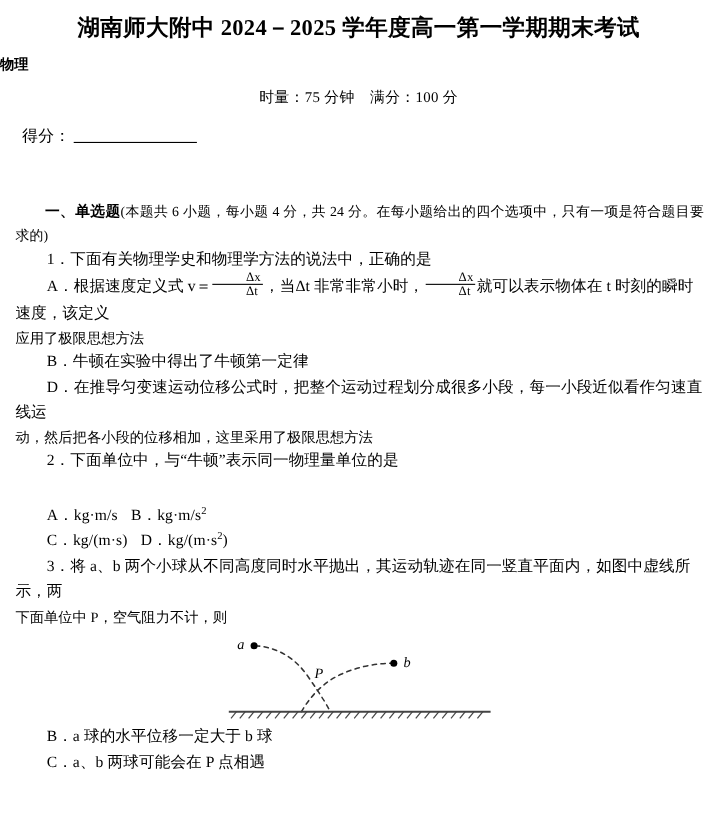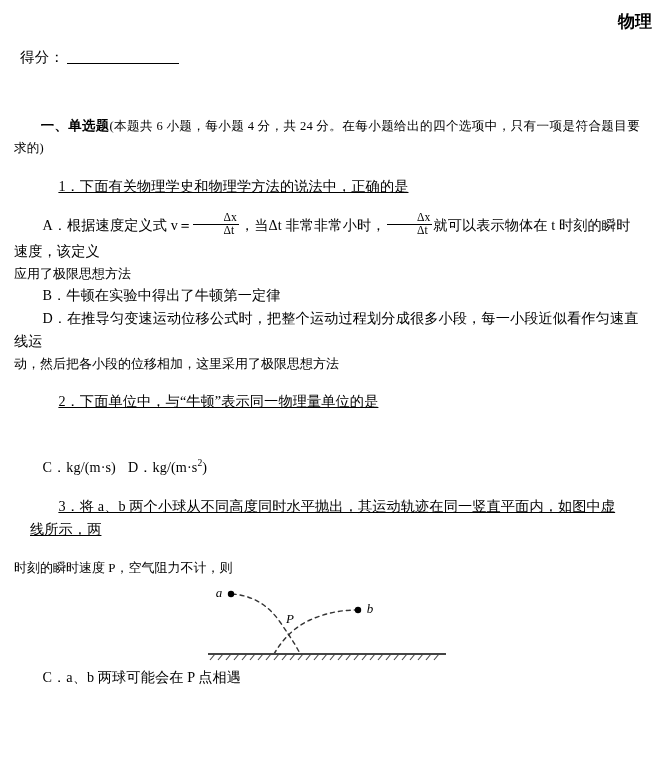--- a/index.html
+++ b/index.html
@@ -29,22 +29,22 @@
     text-align: center;
     font-size: 20.5px;
     font-weight: bold;
     letter-spacing: 0.3px;
     margin: 0;
     padding-top: 14px;
     line-height: 1.2;
     white-space: nowrap;
   }
   .subject-title {
-    text-align: right;
-    font-size: 17px;
+    text-align: left;
+    font-size: 13px;
     font-weight: bold;
     margin: 0;
     padding-top: 12px;
     line-height: 1.2;
   }
   .meta-line {
     text-align: center;
     font-size: 13.5px;
     margin: 0;
     padding-top: 14px;
@@ -79,24 +79,23 @@
     margin: 0;
     letter-spacing: 0.15px;
   }
   .indent { text-indent: 2em; }
   .section-head { font-weight: bold; }
   .section-rest { font-weight: normal; font-size: 12.6px; }
 
   .q-line {
     font-size: 14.2px;
     line-height: 1.62;
-    margin: 16px;
+    margin: 0;
     text-indent: 2em;
     letter-spacing: 0.1px;
-    text-decoration: underline;
   }
   .opt-line {
     font-size: 14.2px;
     line-height: 1.62;
     margin: 0;
     text-indent: 2em;
     letter-spacing: 0.1px;
   }
   .opt-cont {
     font-size: 13px;
@@ -133,42 +132,47 @@
     margin-top: 4px;
     margin-bottom: 2px;
   }
   svg { display: block; }
 </style>
 </head>
 <body>
 
 <div class="page">
 
+  <div class="exam-title">湖南师大附中 2024－2025 学年度高一第一学期期末考试</div>
   <div class="subject-title">物理</div>
+  <div class="meta-line">
+    <span>时量：75 分钟</span><span class="gap"></span><span>满分：100 分</span>
+  </div>
   <div class="score-row">
     <span>得分：</span><span class="score-blank"></span>
   </div>
 
   <div class="content">
 
     <p class="para indent"><span class="section-head">一、单选题</span><span class="section-rest">(本题共 6 小题，每小题 4 分，共 24 分。在每小题给出的四个选项中，只有一项是符合题目要求的)</span></p>
 
     <p class="q-line">1．下面有关物理学史和物理学方法的说法中，正确的是</p>
     <p class="opt-line"><span>A．根据速度定义式 v＝</span><span class="frac"><span class="num">Δx</span><span class="den">Δt</span></span><span>，当Δt 非常非常小时，</span><span class="frac"><span class="num">Δx</span><span class="den">Δt</span></span><span>就可以表示物体在 t 时刻的瞬时速度，该定义</span></p>
     <p class="opt-cont">应用了极限思想方法</p>
     <p class="opt-line">B．牛顿在实验中得出了牛顿第一定律</p>
     <p class="opt-line">D．在推导匀变速运动位移公式时，把整个运动过程划分成很多小段，每一小段近似看作匀速直线运</p>
     <p class="opt-cont">动，然后把各小段的位移相加，这里采用了极限思想方法</p>
 
     <p class="q-line">2．下面单位中，与“牛顿”表示同一物理量单位的是</p>
     <div style="height:26px"></div>
+    <p class="opt-line"><span>A．</span><span>kg·m/s</span><span class="sp"></span><span>B．</span><span>kg·m/s</span><sup class="ex">2</sup></p>
     <p class="opt-line"><span>C．</span><span>kg/(m·s)</span><span class="sp"></span><span>D．</span><span>kg/(m·s</span><sup class="ex">2</sup><span>)</span></p>
 
     <p class="q-line">3．将 a、b 两个小球从不同高度同时水平抛出，其运动轨迹在同一竖直平面内，如图中虚线所示，两</p>
-    <p class="opt-cont">时刻的瞬时速度 P，空气阻力不计，则</p>
+    <p class="opt-cont">下面单位中 P，空气阻力不计，则</p>
 
     <div class="fig-proj">
       <svg width="250" height="82" viewBox="0 0 250 82">
 
         <path d="M 30 12 Q 60 14 78 40 T 98 72" fill="none" stroke="#333" stroke-width="1.4" stroke-dasharray="4,4" stroke-linecap="round"></path>
 
         <path d="M 72 72 Q 86 48 108 38 T 155 28" fill="none" stroke="#333" stroke-width="1.4" stroke-dasharray="4,4" stroke-linecap="round"></path>
 
         <circle cx="29" cy="12" r="3.2" fill="#000"></circle>
         <text x="17" y="12" font-size="13" font-style="italic" font-family="Liberation Serif, serif" fill="#000" dominant-baseline="middle" text-anchor="middle">a</text>
@@ -207,16 +211,17 @@
             <line x1="192" y1="78" x2="197" y2="72"></line>
           <line x1="200" y1="78" x2="205" y2="72"></line>
             <line x1="208" y1="78" x2="213" y2="72"></line>
           <line x1="216" y1="78" x2="221" y2="72"></line>
             <line x1="224" y1="78" x2="229" y2="72"></line>
           <line x1="232" y1="78" x2="237" y2="72"></line>
         </g>
       </svg>
     </div>
 
+    <p class="opt-line">B．a 球的水平位移一定大于 b 球</p>
     <p class="opt-line">C．a、b 两球可能会在 P 点相遇</p>
 
   </div>
 </div>
 
 </body></html>

